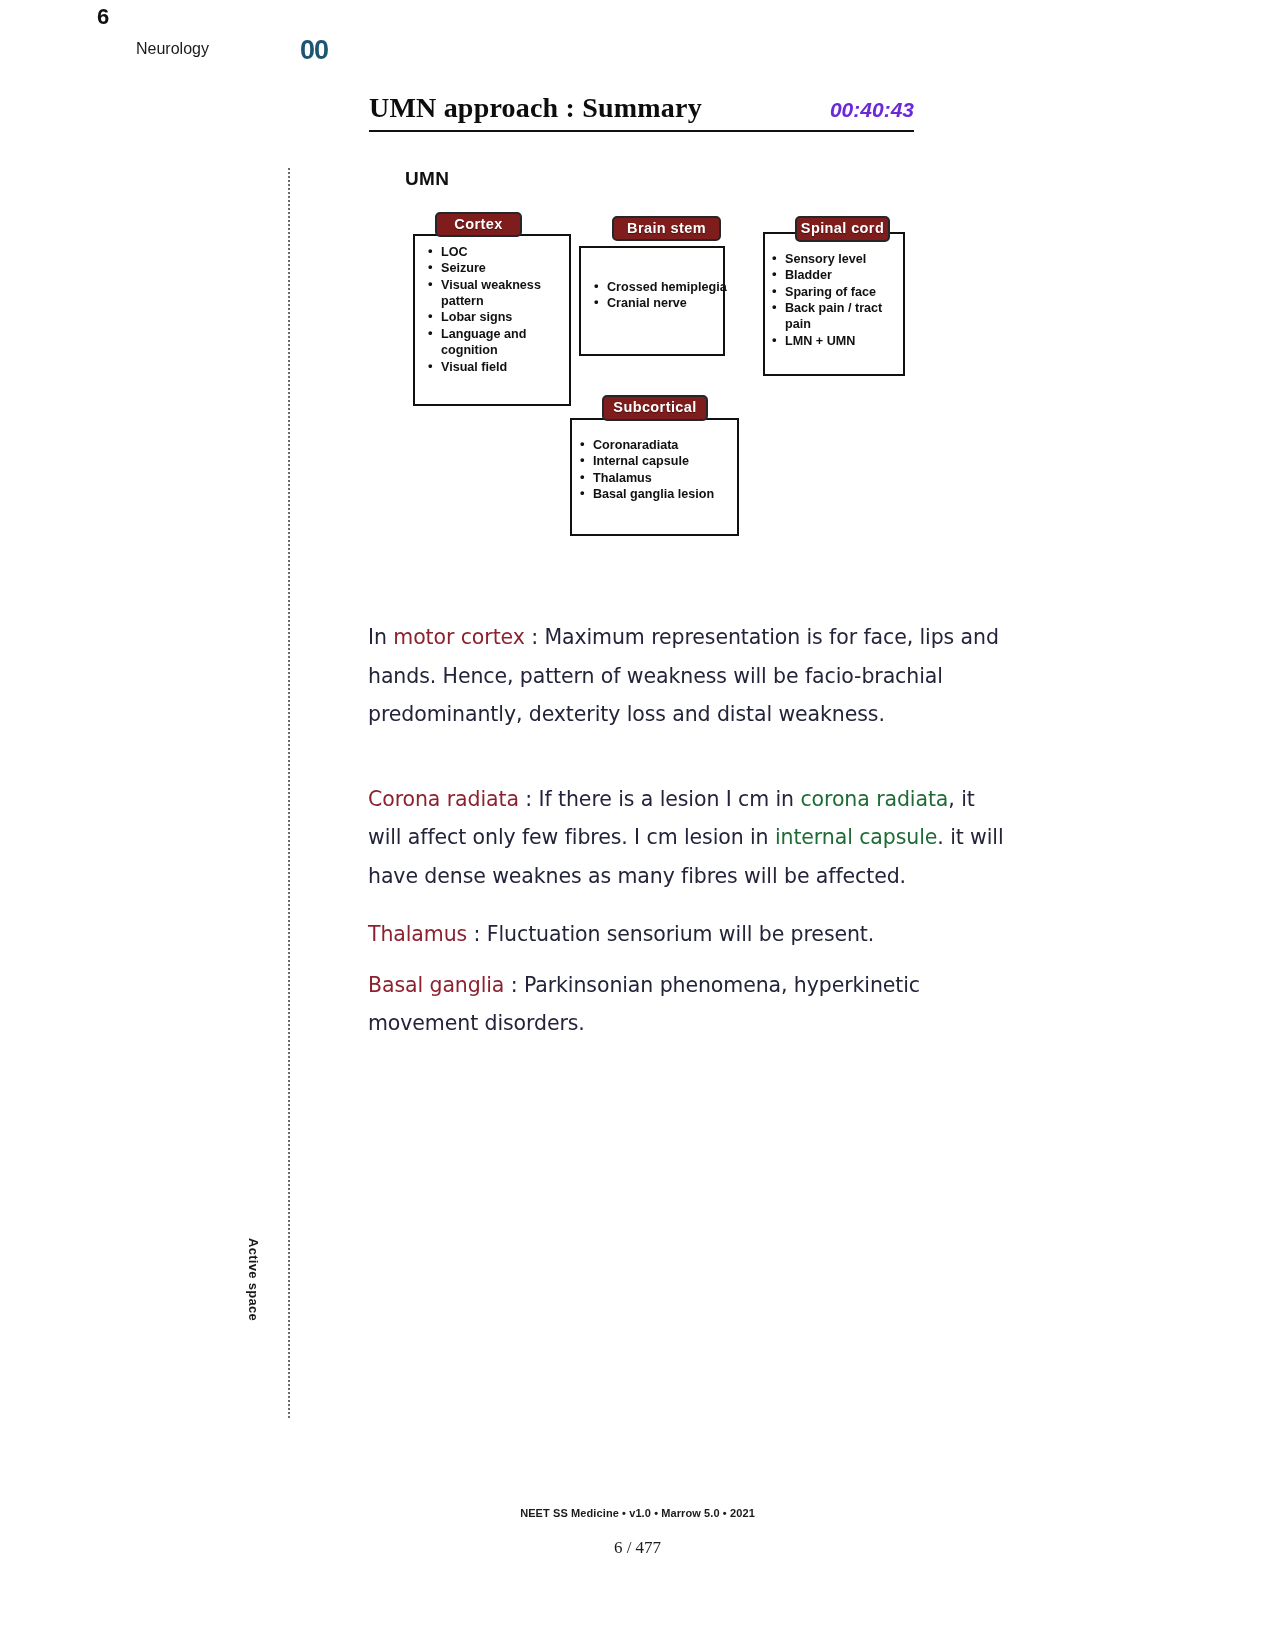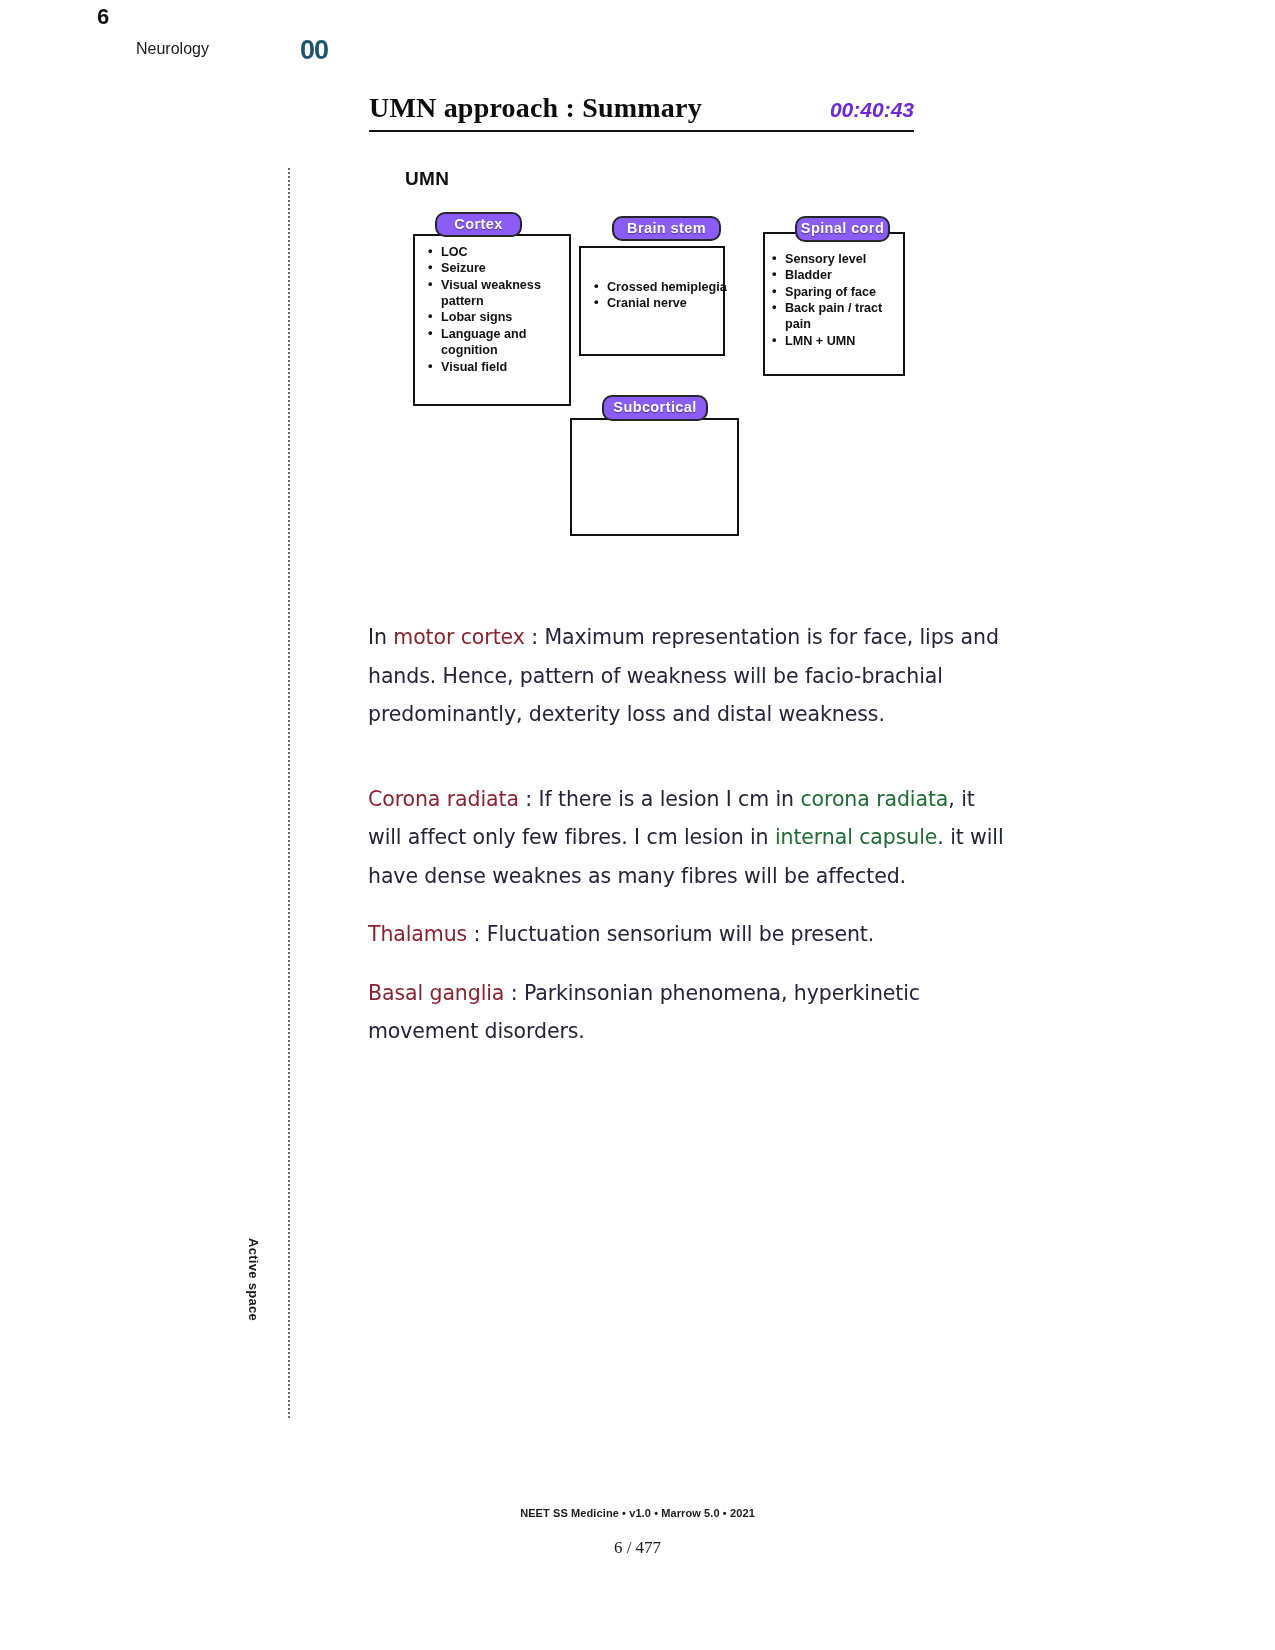--- a/index.html
+++ b/index.html
@@ -111,23 +111,23 @@
   }
 
   .node-box {
     position: absolute;
     border: 2px solid #111111;
     background: #ffffff;
     box-sizing: border-box;
   }
   .node-badge {
     position: absolute;
-    background: #8b5cf6;
+    background: #7f1d1d;
     border: 2px solid #23262b;
-    border-radius: 10px;
+    border-radius: 5px;
     color: #ffffff;
     font-size: 14.5px;
     font-weight: bold;
     letter-spacing: 0.4px;
     text-align: center;
     box-sizing: border-box;
     display: flex;
     align-items: center;
     justify-content: center;
     text-shadow: 0 1px 1px rgba(0,0,0,.45);
@@ -194,21 +194,21 @@
     font-size: 20.5px;
     line-height: 1.88;
     color: #23243a;
     letter-spacing: -0.1px;
     margin: 0 0 46px 0;
   }
   .note-para:last-child { margin-bottom: 0; }
   .hl-maroon { color: #8c2230; }
   .hl-green  { color: #1f6b35; }
   #para-corona { margin-bottom: 20px; }
-  #para-thalamus { margin-bottom: 20px; }
+  #para-thalamus { margin-bottom: 12px; }
 
   
   #footer-brand {
     position: absolute;
     left: 0;
     right: 0;
     top: 1507px;
     text-align: center;
     font-size: 11px;
     font-weight: bold;
@@ -270,20 +270,26 @@
     <li>Sensory level</li>
     <li>Bladder</li>
     <li>Sparing of face</li>
     <li>Back pain / tract</li>
     <li class="cont">pain</li>
     <li>LMN + UMN</li>
   </ul>
 
   <div class="node-box" id="box-subcortical"></div>
   <div class="node-badge" id="badge-subcortical">Subcortical</div>
+  <ul class="node-list" id="list-subcortical">
+    <li>Coronaradiata</li>
+    <li>Internal capsule</li>
+    <li>Thalamus</li>
+    <li>Basal ganglia lesion</li>
+  </ul>
 </div>
 
 <div id="notes">
 
   <p class="note-para" id="para-motor-cortex"><span>In </span><span class="hl-maroon">motor cortex</span><span> : Maximum representation is for face, lips and hands. Hence, pattern of weakness will be facio-brachial predominantly, dexterity loss and distal weakness.</span></p>
 
   <p class="note-para" id="para-corona"><span class="hl-maroon">Corona radiata</span><span> : If there is a lesion I cm in </span><span class="hl-green">corona radiata</span><span>, it will affect only few fibres. I cm lesion in </span><span class="hl-green">internal capsule</span><span>. it will have dense weaknes as many fibres will be affected.</span></p>
 
   <p class="note-para" id="para-thalamus"><span class="hl-maroon">Thalamus</span><span> : Fluctuation sensorium will be present.</span></p>
 

